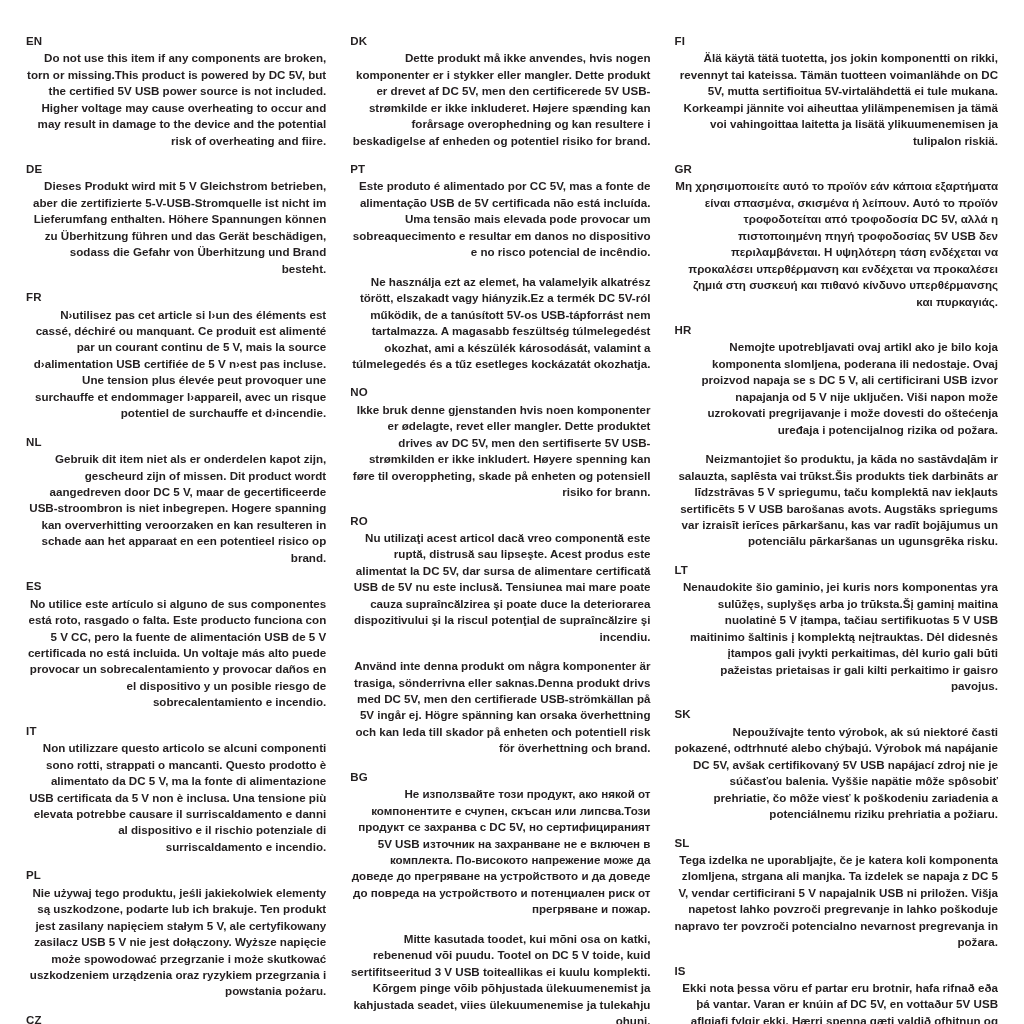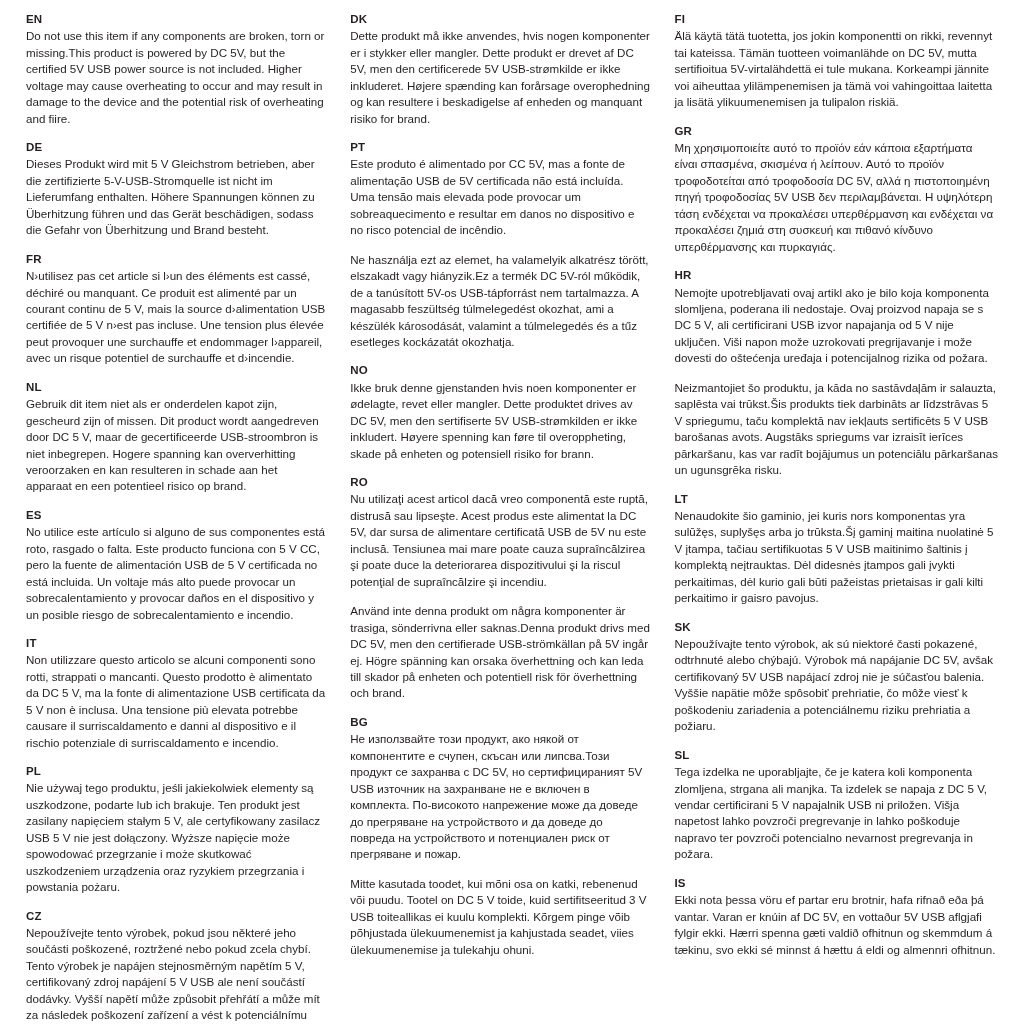--- a/index.html
+++ b/index.html
@@ -11,21 +11,21 @@
     height: 1024px;
     background: #ffffff;
     font-family: "Liberation Sans", sans-serif;
     color: #231f20;
     overflow: hidden;
   }
   #page {
     box-sizing: border-box;
     width: 1024px;
     height: 1024px;
-    padding: 12px 26px 10px 26px;
+    padding: 34px 26px 10px 26px;
     display: flex;
     flex-direction: row;
     align-items: flex-start;
     gap: 0px;
   }
   .column {
     box-sizing: border-box;
     width: 333px;
     padding-right: 24px;
   }
@@ -38,23 +38,24 @@
   .lang-code {
     font-size: 11.5px;
     font-weight: bold;
     line-height: 1.25;
     margin-bottom: 2px;
     letter-spacing: 0.2px;
   }
   .lang-text {
     font-size: 11.6px;
     line-height: 1.42;
-    text-align: left;
+    text-align: right;
     white-space: pre-wrap;
     word-wrap: break-word;
+    font-weight: bold;
   }
 </style>
 </head>
 <body>
 
 <div id="page">
 
   <div class="column">
     <div class="entry">
       <div class="lang-code">EN</div>
@@ -86,21 +87,21 @@
     </div>
     <div class="entry">
       <div class="lang-code">CZ</div>
       <div class="lang-text">Nepoužívejte tento výrobek, pokud jsou některé jeho součásti poškozené, roztržené nebo pokud zcela chybí. Tento výrobek je napájen stejnosměrným napětím 5 V, certifikovaný zdroj napájení 5 V USB ale není součástí dodávky. Vyšší napětí může způsobit přehřátí a může mít za následek poškození zařízení a vést k potenciálnímu riziku přehřátí a požáru.</div>
     </div>
   </div>
 
   <div class="column">
     <div class="entry">
       <div class="lang-code">DK</div>
-      <div class="lang-text">Dette produkt må ikke anvendes, hvis nogen komponenter er i stykker eller mangler. Dette produkt er drevet af DC 5V, men den certificerede 5V USB-strømkilde er ikke inkluderet. Højere spænding kan forårsage overophedning og kan resultere i beskadigelse af enheden og manquant risiko for brand.</div>
+      <div class="lang-text">Dette produkt må ikke anvendes, hvis nogen komponenter er i stykker eller mangler. Dette produkt er drevet af DC 5V, men den certificerede 5V USB-strømkilde er ikke inkluderet. Højere spænding kan forårsage overophedning og kan resultere i beskadigelse af enheden og potentiel risiko for brand.</div>
     </div>
     <div class="entry">
       <div class="lang-code">PT</div>
       <div class="lang-text">Este produto é alimentado por CC 5V, mas a fonte de alimentação USB de 5V certificada não está incluída. Uma tensão mais elevada pode provocar um sobreaquecimento e resultar em danos no dispositivo e no risco potencial de incêndio.</div>
     </div>
     <div class="entry">
       <div class="lang-text">Ne használja ezt az elemet, ha valamelyik alkatrész törött, elszakadt vagy hiányzik.Ez a termék DC 5V-ról működik, de a tanúsított 5V-os USB-tápforrást nem tartalmazza. A magasabb feszültség túlmelegedést okozhat, ami a készülék károsodását, valamint a túlmelegedés és a tűz esetleges kockázatát okozhatja.</div>
     </div>
     <div class="entry">
       <div class="lang-code">NO</div>

